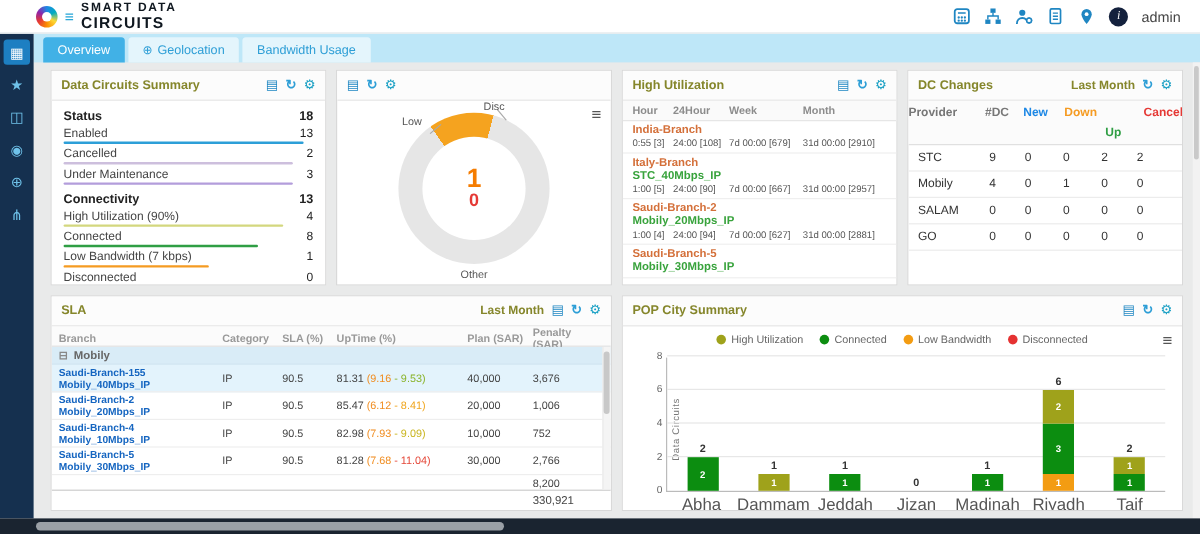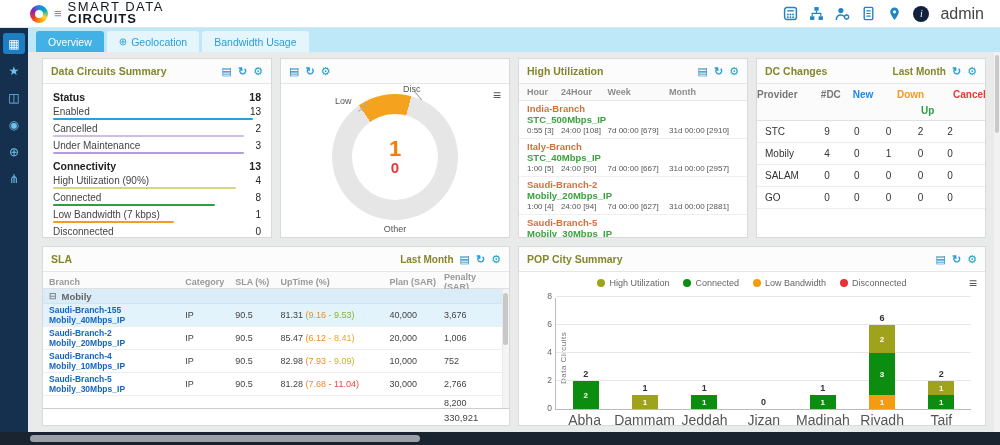--- a/index.html
+++ b/index.html
@@ -3,26 +3,26 @@
 <meta charset="utf-8">
 <style>
 *{margin:0;padding:0;box-sizing:border-box}
 html,body{width:1000px;height:445px;overflow:hidden;font-family:"Liberation Sans",sans-serif;font-size:11px;color:#333;background:#e9eaea;position:relative}
 
 .topbar{position:absolute;top:0;left:0;width:100%;height:28px;background:#fff;border-bottom:1px solid #dfe6ea;display:flex;align-items:center;justify-content:space-between;padding:0 16px 0 30px;z-index:6}
 .brand{display:flex;align-items:center;gap:6px}
 .swirl{width:18px;height:18px;border-radius:50%;background:conic-gradient(#1e88e5,#00acc1,#fdd835,#fb8c00,#e53935,#8e24aa,#1e88e5);position:relative}
 .swirl::after{content:"";position:absolute;inset:5px;background:#fff;border-radius:50%}
 .hamburger{color:#2aa8d8;font-size:13px;cursor:pointer}
-.brand-line1{font-size:13px;font-weight:normal;letter-spacing:1.5px;color:#101820;line-height:10px}
+.brand-line1{font-size:10px;font-weight:bold;letter-spacing:1.5px;color:#101820;line-height:10px}
 .brand-line2{font-size:13px;font-weight:bold;letter-spacing:1px;color:#101820;line-height:13px}
 .top-icons{display:flex;align-items:center;gap:11px}
 .tico{display:inline-flex;cursor:pointer}
 .info-badge{width:16px;height:16px;border-radius:50%;background:#14213d;color:#fff;display:inline-flex;align-items:center;justify-content:center;font-size:10px;font-style:italic;font-family:"Liberation Serif",serif;cursor:pointer}
-.admin{color:#444;font-size:16px;cursor:pointer}
+.admin{color:#444;font-size:12px;cursor:pointer}
 
 .sidebar{position:absolute;top:28px;left:0;width:28px;bottom:13px;background:#15304f;display:flex;flex-direction:column;align-items:center;padding-top:5px;gap:6px;z-index:5}
 .s-item{width:22px;height:21px;display:flex;align-items:center;justify-content:center;color:#6fc2ea;font-size:12px;border-radius:3px;cursor:pointer}
 .s-item.active{background:#1d7fc2;color:#fff}
 
 .tabbar{position:absolute;top:28px;left:28px;right:0;height:24px;background:#bee7f8;display:flex;align-items:flex-end;padding-left:8px;gap:3px;z-index:4}
 .tab{height:21px;display:flex;align-items:center;gap:4px;padding:0 12px;border-radius:3px 3px 0 0;font-size:10.5px;background:#e4f5fc;color:#2d9ed6;cursor:pointer}
 .tab.active{background:#41b1e6;color:#fff}
 .tab-ico{font-size:10px}
 
@@ -309,21 +309,20 @@
       <div class="p-body">
         <div class="hu-cols" id="hu-columns">
             <span>Hour</span>
             <span>24Hour</span>
             <span>Week</span>
             <span>Month</span>
           </div>
         <div id="hu-entries">
             <div class="hu-entry">
               <div class="hu-branch">India-Branch</div>
-              <div class="hu-circuit">STC_500Mbps_IP</div>
               <div class="hu-vals">
                 <span>0:55 [3]</span>
                 <span>24:00 [108]</span>
                 <span>7d 00:00 [679]</span>
                 <span>31d 00:00 [2910]</span>
               </div>
             </div>
             <div class="hu-entry">
               <div class="hu-branch">Italy-Branch</div>
               <div class="hu-circuit">STC_40Mbps_IP</div>
@@ -361,21 +360,21 @@
               <span class="pic refresh">↻</span>
               <span class="pic gear">⚙</span>
             </span>
         </span>
       </div>
       <div class="p-body">
         <div class="dc-grid dc-head" id="dc-head">
             <div class="dc-th" style="color: rgb(119, 119, 119);">Provider</div>
             <div class="dc-th" style="color: rgb(119, 119, 119);">#DC</div>
             <div class="dc-th" style="color: rgb(30, 136, 229);">New</div>
-            <div class="dc-th" style="color: rgb(245, 155, 34); margin-left: 10px;">Down</div>
+            <div class="dc-th" style="color: rgb(245, 155, 34);">Down</div>
             <div class="dc-th" style="color: rgb(47, 158, 68); margin-top: 16px;">Up</div>
             <div class="dc-th" style="color: rgb(229, 57, 53);">Cancel</div>
           </div>
         <div id="dc-rows">
             <div class="dc-grid dc-tr">
               <div class="dc-prov">STC</div>
               <div>9</div>
               <div>0</div>
               <div>0</div>
               <div>2</div>

